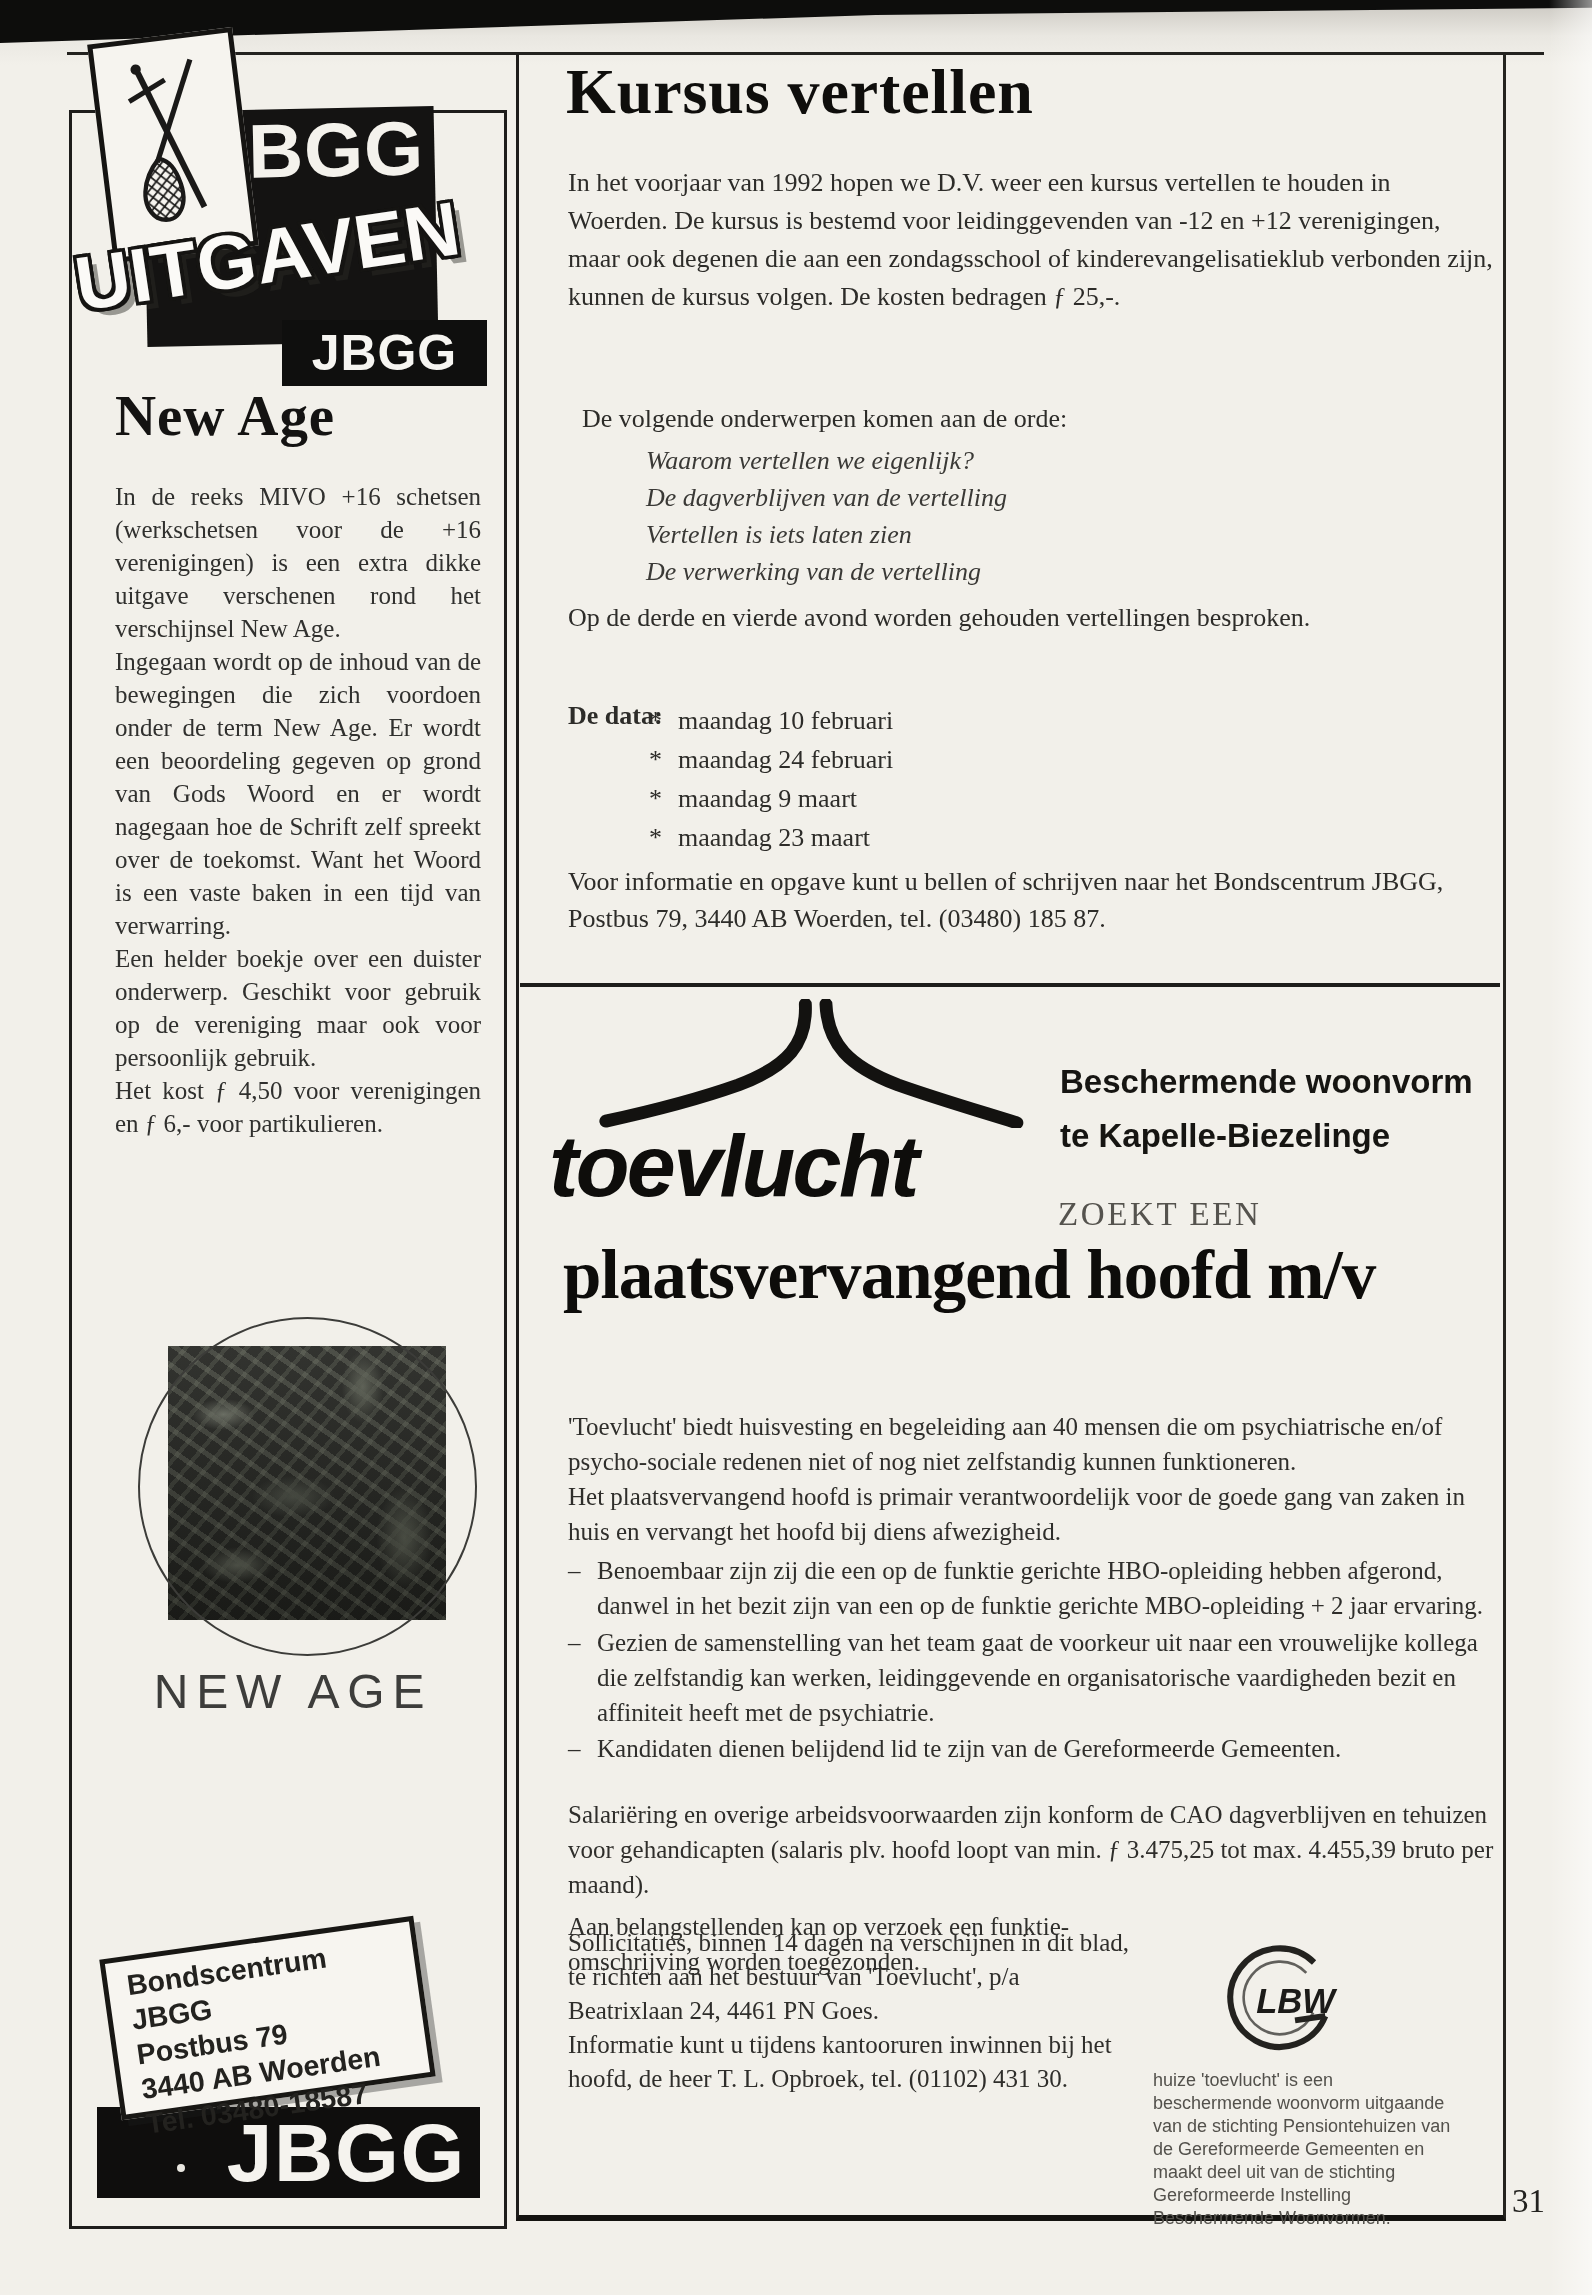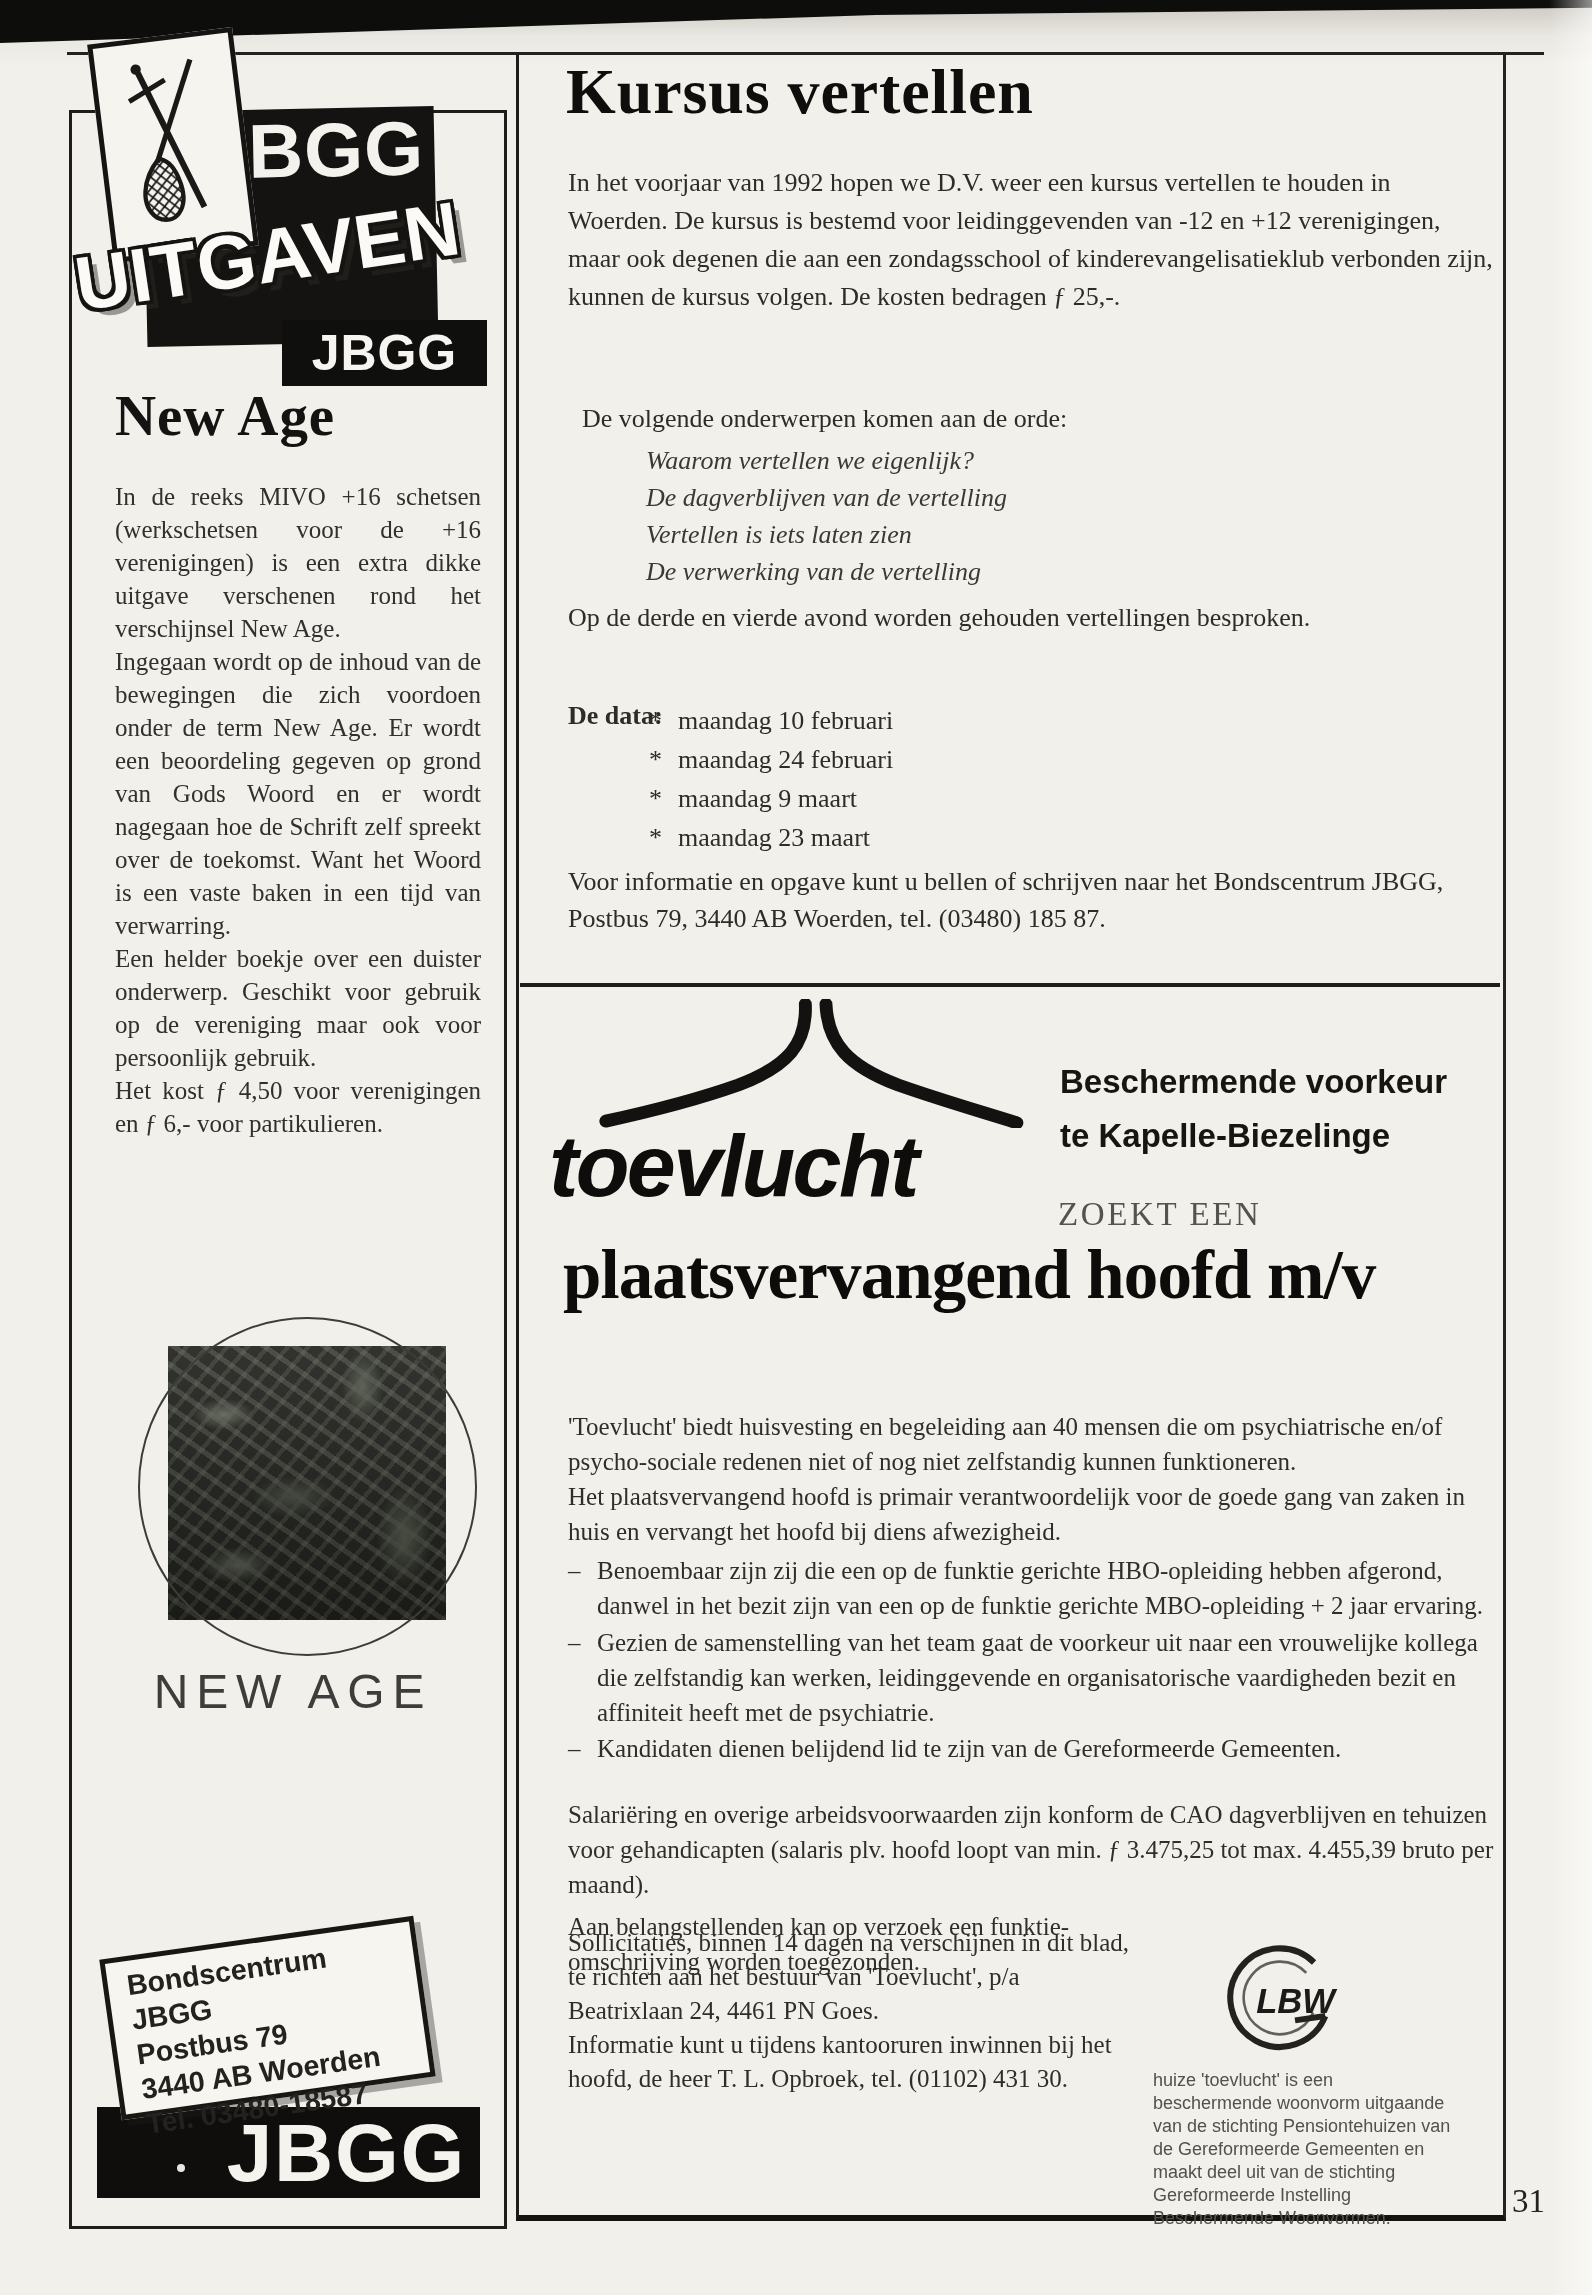--- a/index.html
+++ b/index.html
@@ -188,21 +188,21 @@
   <div class="k-contact">Voor informatie en opgave kunt u bellen of schrijven naar het Bondscentrum JBGG, Postbus 79, 3440 AB Woerden, tel. (03480) 185 87.</div>
 
   <span class="roof-svg">
     <svg width="431" height="129" viewBox="0 0 500 150">
       <path d="M244,6 C246,52 224,78 166,100 C118,117 58,132 12,142" fill="none" stroke="#131210" stroke-width="15" stroke-linecap="round"></path>
       <path d="M268,6 C270,52 294,78 352,100 C400,117 452,132 490,144" fill="none" stroke="#131210" stroke-width="15" stroke-linecap="round"></path>
     </svg>
   </span>
   <div class="brand">toevlucht</div>
   <div class="tagline">
-    <div>Beschermende voorkeur</div>
+    <div>Beschermende woonvorm</div>
     <div>te Kapelle-Biezelinge</div>
   </div>
   <div class="seeks">ZOEKT EEN</div>
   <div class="vacancy">plaatsvervangend hoofd m/v</div>
 
   <div class="ad-intro">
     <p>'Toevlucht' biedt huisvesting en begeleiding aan 40 mensen die om psychiatrische en/of psycho-sociale redenen niet of nog niet zelfstandig kunnen funktioneren.</p>
     <p>Het plaatsvervangend hoofd is primair verantwoordelijk voor de goede gang van zaken in huis en vervangt het hoofd bij diens afwezigheid.</p>
   </div>
   <ul class="ad-reqs">

